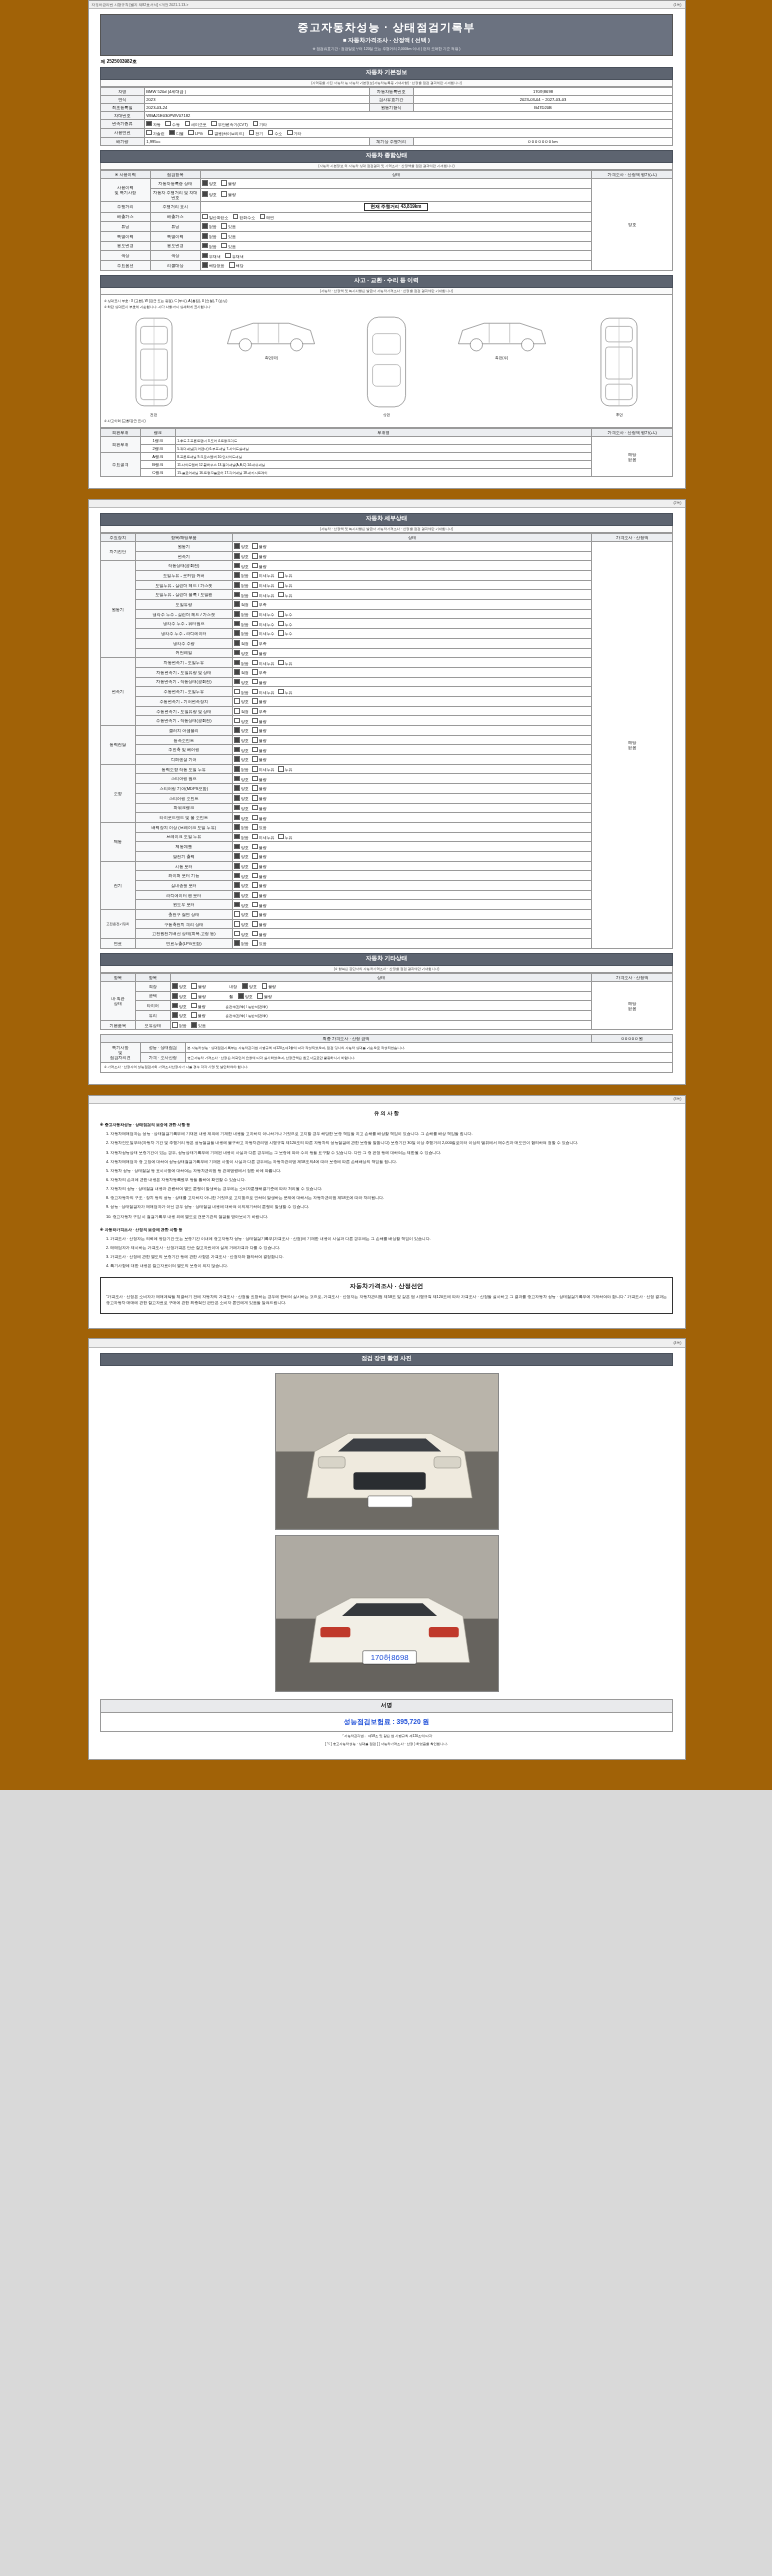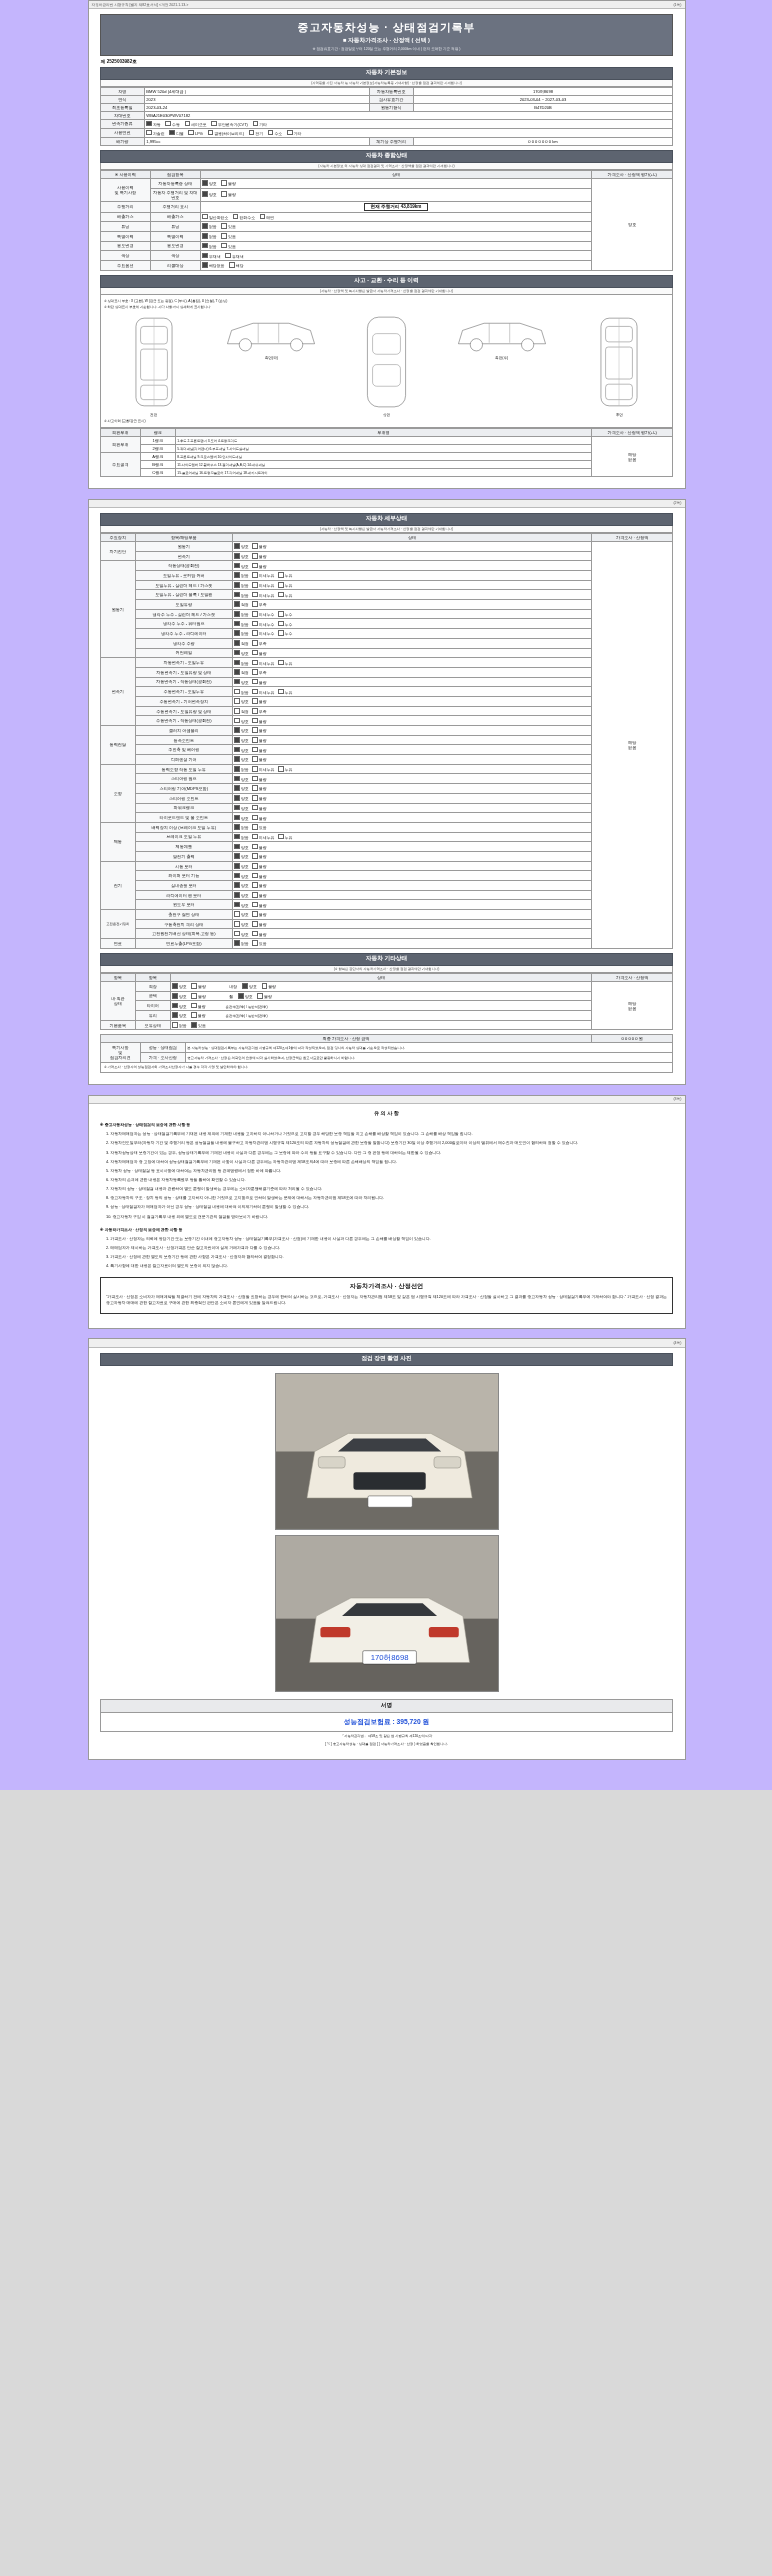--- a/index.html
+++ b/index.html
@@ -1,17 +1,17 @@
 <!DOCTYPE html>
 <html lang="ko" style="font-size:8.2px"><head>
 <meta charset="utf-8">
 <style>
   html,body{margin:0;padding:0;background:#d9d9d9;}
   body{font-family:"Liberation Sans","DejaVu Sans",sans-serif;font-size:4.6px;color:#111;}
-  .page{width:773px;margin:0 auto;background:#c4b5fd;padding:0 0 20.6px 0;}
+  .page{width:773px;margin:0 auto;background:#a16207;padding:0 0 20.6px 0;}
   .sheet{width:598px;margin:0 auto 9.3px auto;background:#fff;border:0.5px solid #9a9a9a;box-sizing:border-box;}
   .sheet-top{height:7.2px;background:#efefef;border-bottom:0.5px solid #bbb;display:flex;align-items:center;justify-content:space-between;padding:0 3.1px;font-size:3.6px;color:#555;}
   .pad{padding:5.2px 11.3px 11.3px 11.3px;}
   
   .doc-head{background:#6b7280;color:#fff;text-align:center;padding:5.2px 0 4.1px 0;border:0.5px solid #555;}
   .doc-title{font-size:10.8px;font-weight:bold;letter-spacing:1px;}
   .doc-sub{font-size:5.7px;margin-top:2.6px;font-weight:bold;}
   .doc-note{font-size:3.6px;margin-top:2.1px;color:#e5e7eb;}
   .docno{font-size:4.6px;font-weight:bold;margin:3.1px 0 2.1px 1px;}
   

